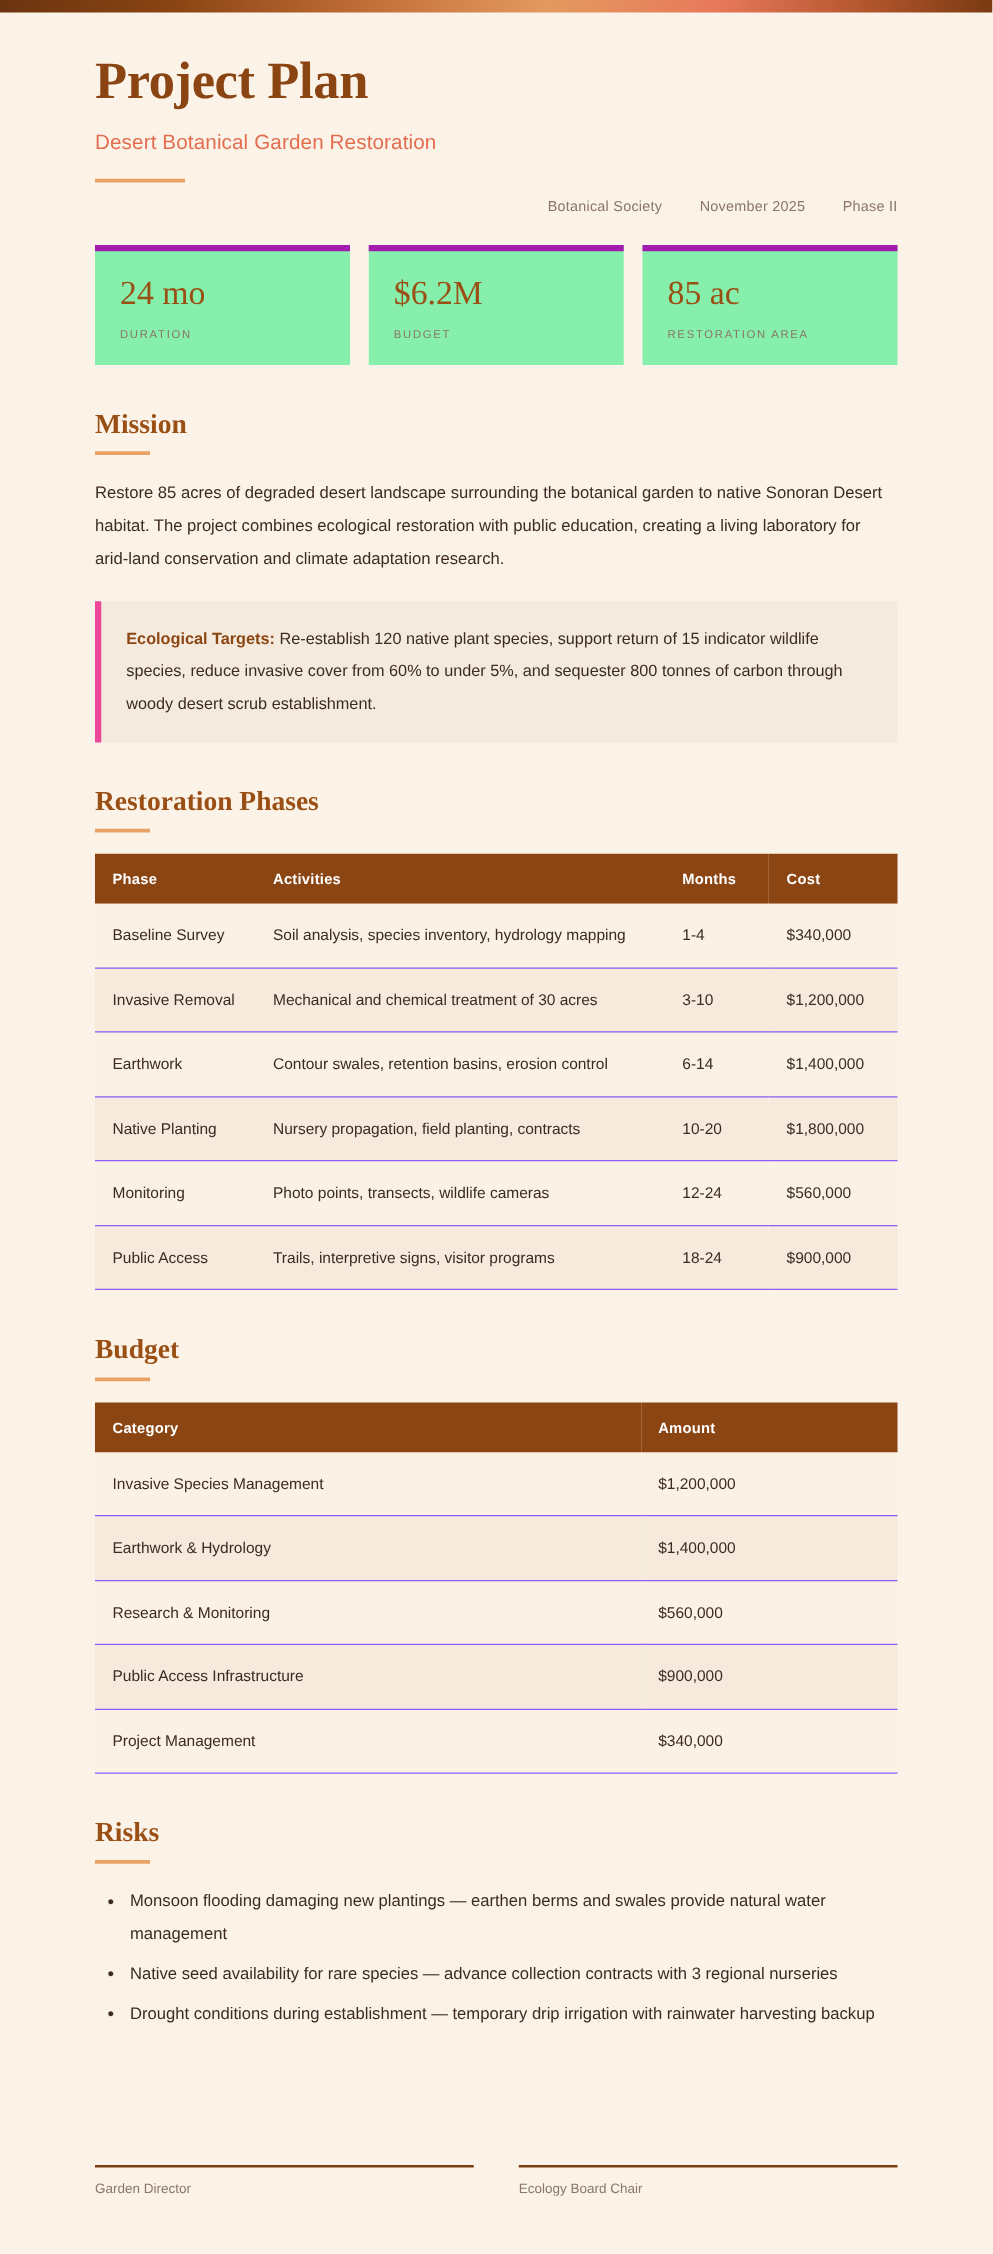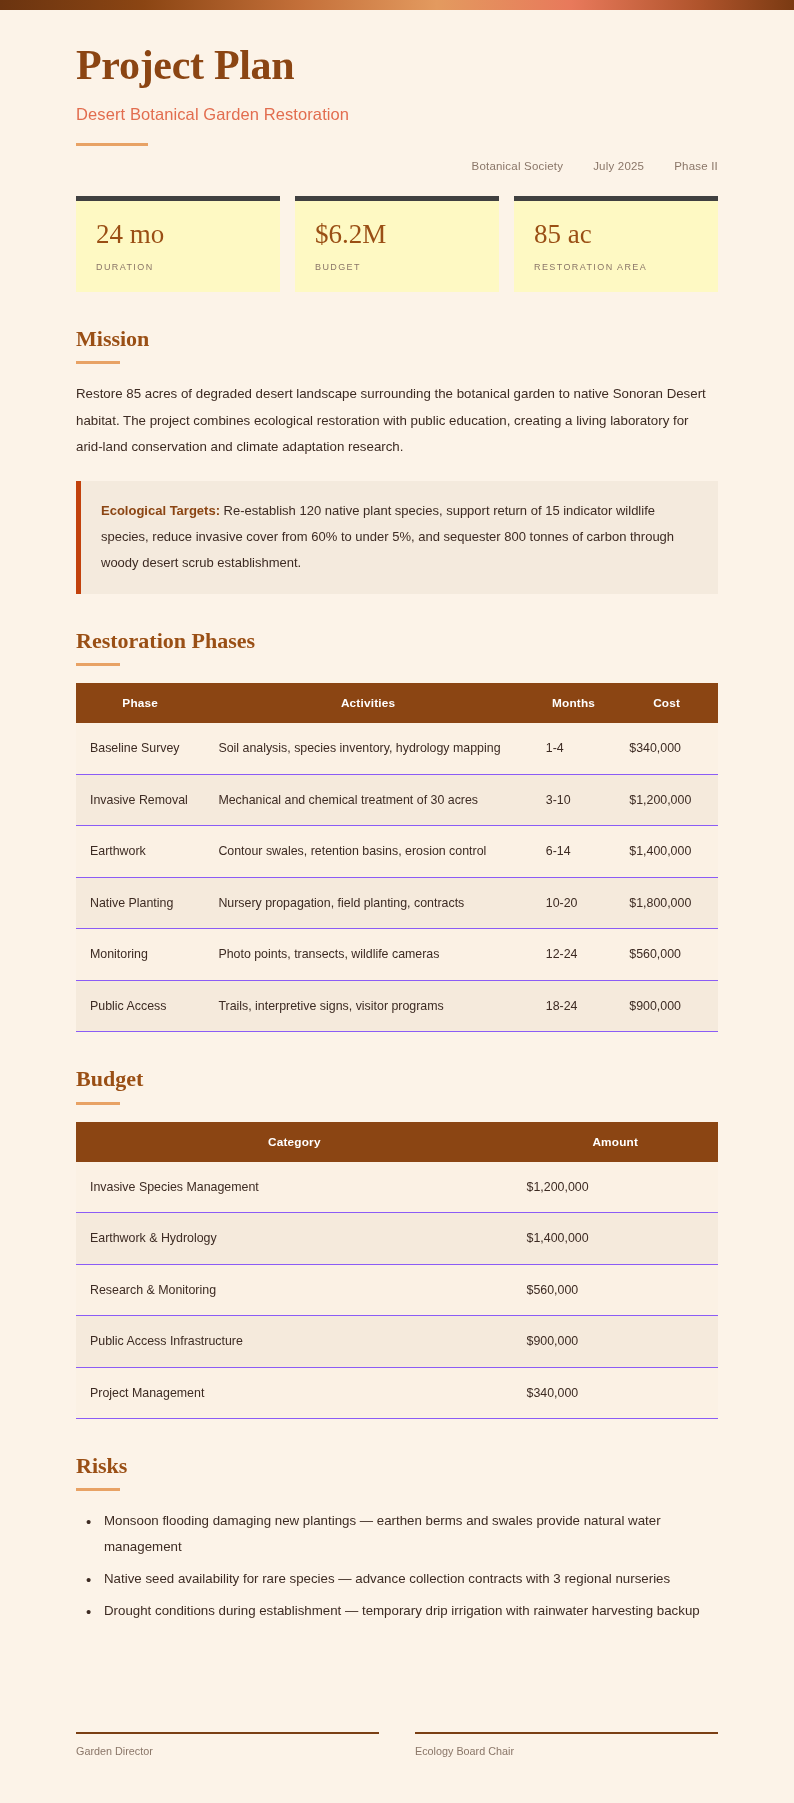--- a/index.html
+++ b/index.html
@@ -75,22 +75,22 @@
   }
 
   
   .stats {
     display: flex;
     gap: 15px;
     margin-top: 24px;
   }
   .stat-card {
     flex: 1;
-    background: #fef9c3;
-    border-top: 5px solid #404040;
+    background: #86efac;
+    border-top: 5px solid #a21caf;
     padding: 19px 24px 20px 20px;
     min-height: 88px;
   }
   .stat-value {
     font-family: "Liberation Serif", serif;
     font-size: 27px;
     color: #9A4F15;
     line-height: 1.1;
   }
   .stat-label {
@@ -122,21 +122,21 @@
   .body-text {
     font-size: 13.3px;
     line-height: 2.0;
     color: #3D2B23;
   }
 
   
   .callout {
     margin-top: 20px;
     background: #F4EADD;
-    border-left: 5px solid #c2410c;
+    border-left: 5px solid #ec4899;
     padding: 17px 22px 18px 20px;
     font-size: 13px;
     line-height: 2.0;
     color: #3D2B23;
   }
   .callout b {
     color: #8B4513;
     font-weight: 700;
   }
 
@@ -144,21 +144,21 @@
   table {
     width: 100%;
     border-collapse: collapse;
     font-size: 12.4px;
   }
   thead th {
     background: #8B4513;
     color: #FFFFFF;
     font-weight: 700;
     font-size: 11.8px;
-    text-align: center;
+    text-align: left;
     padding: 13px 14px;
     letter-spacing: 0.2px;
   }
   tbody td {
     padding: 15px 14px;
     border-bottom: 1px solid #8b5cf6;
     color: #3D2B23;
     vertical-align: middle;
     line-height: 1.65;
   }
@@ -218,21 +218,21 @@
   <div class="topbar"></div>
 
   <div class="content">
 
     <div class="header">
       <h1 class="doc-title">Project Plan</h1>
       <div class="doc-subtitle">Desert Botanical Garden Restoration</div>
       <div class="header-rule"></div>
       <div class="meta-row">
         <span>Botanical Society</span>
-        <span>July 2025</span>
+        <span>November 2025</span>
         <span>Phase II</span>
       </div>
     </div>
 
     <div class="stats">
       <div class="stat-card">
         <div class="stat-value">24 mo</div>
         <div class="stat-label">DURATION</div>
       </div>
       <div class="stat-card">

